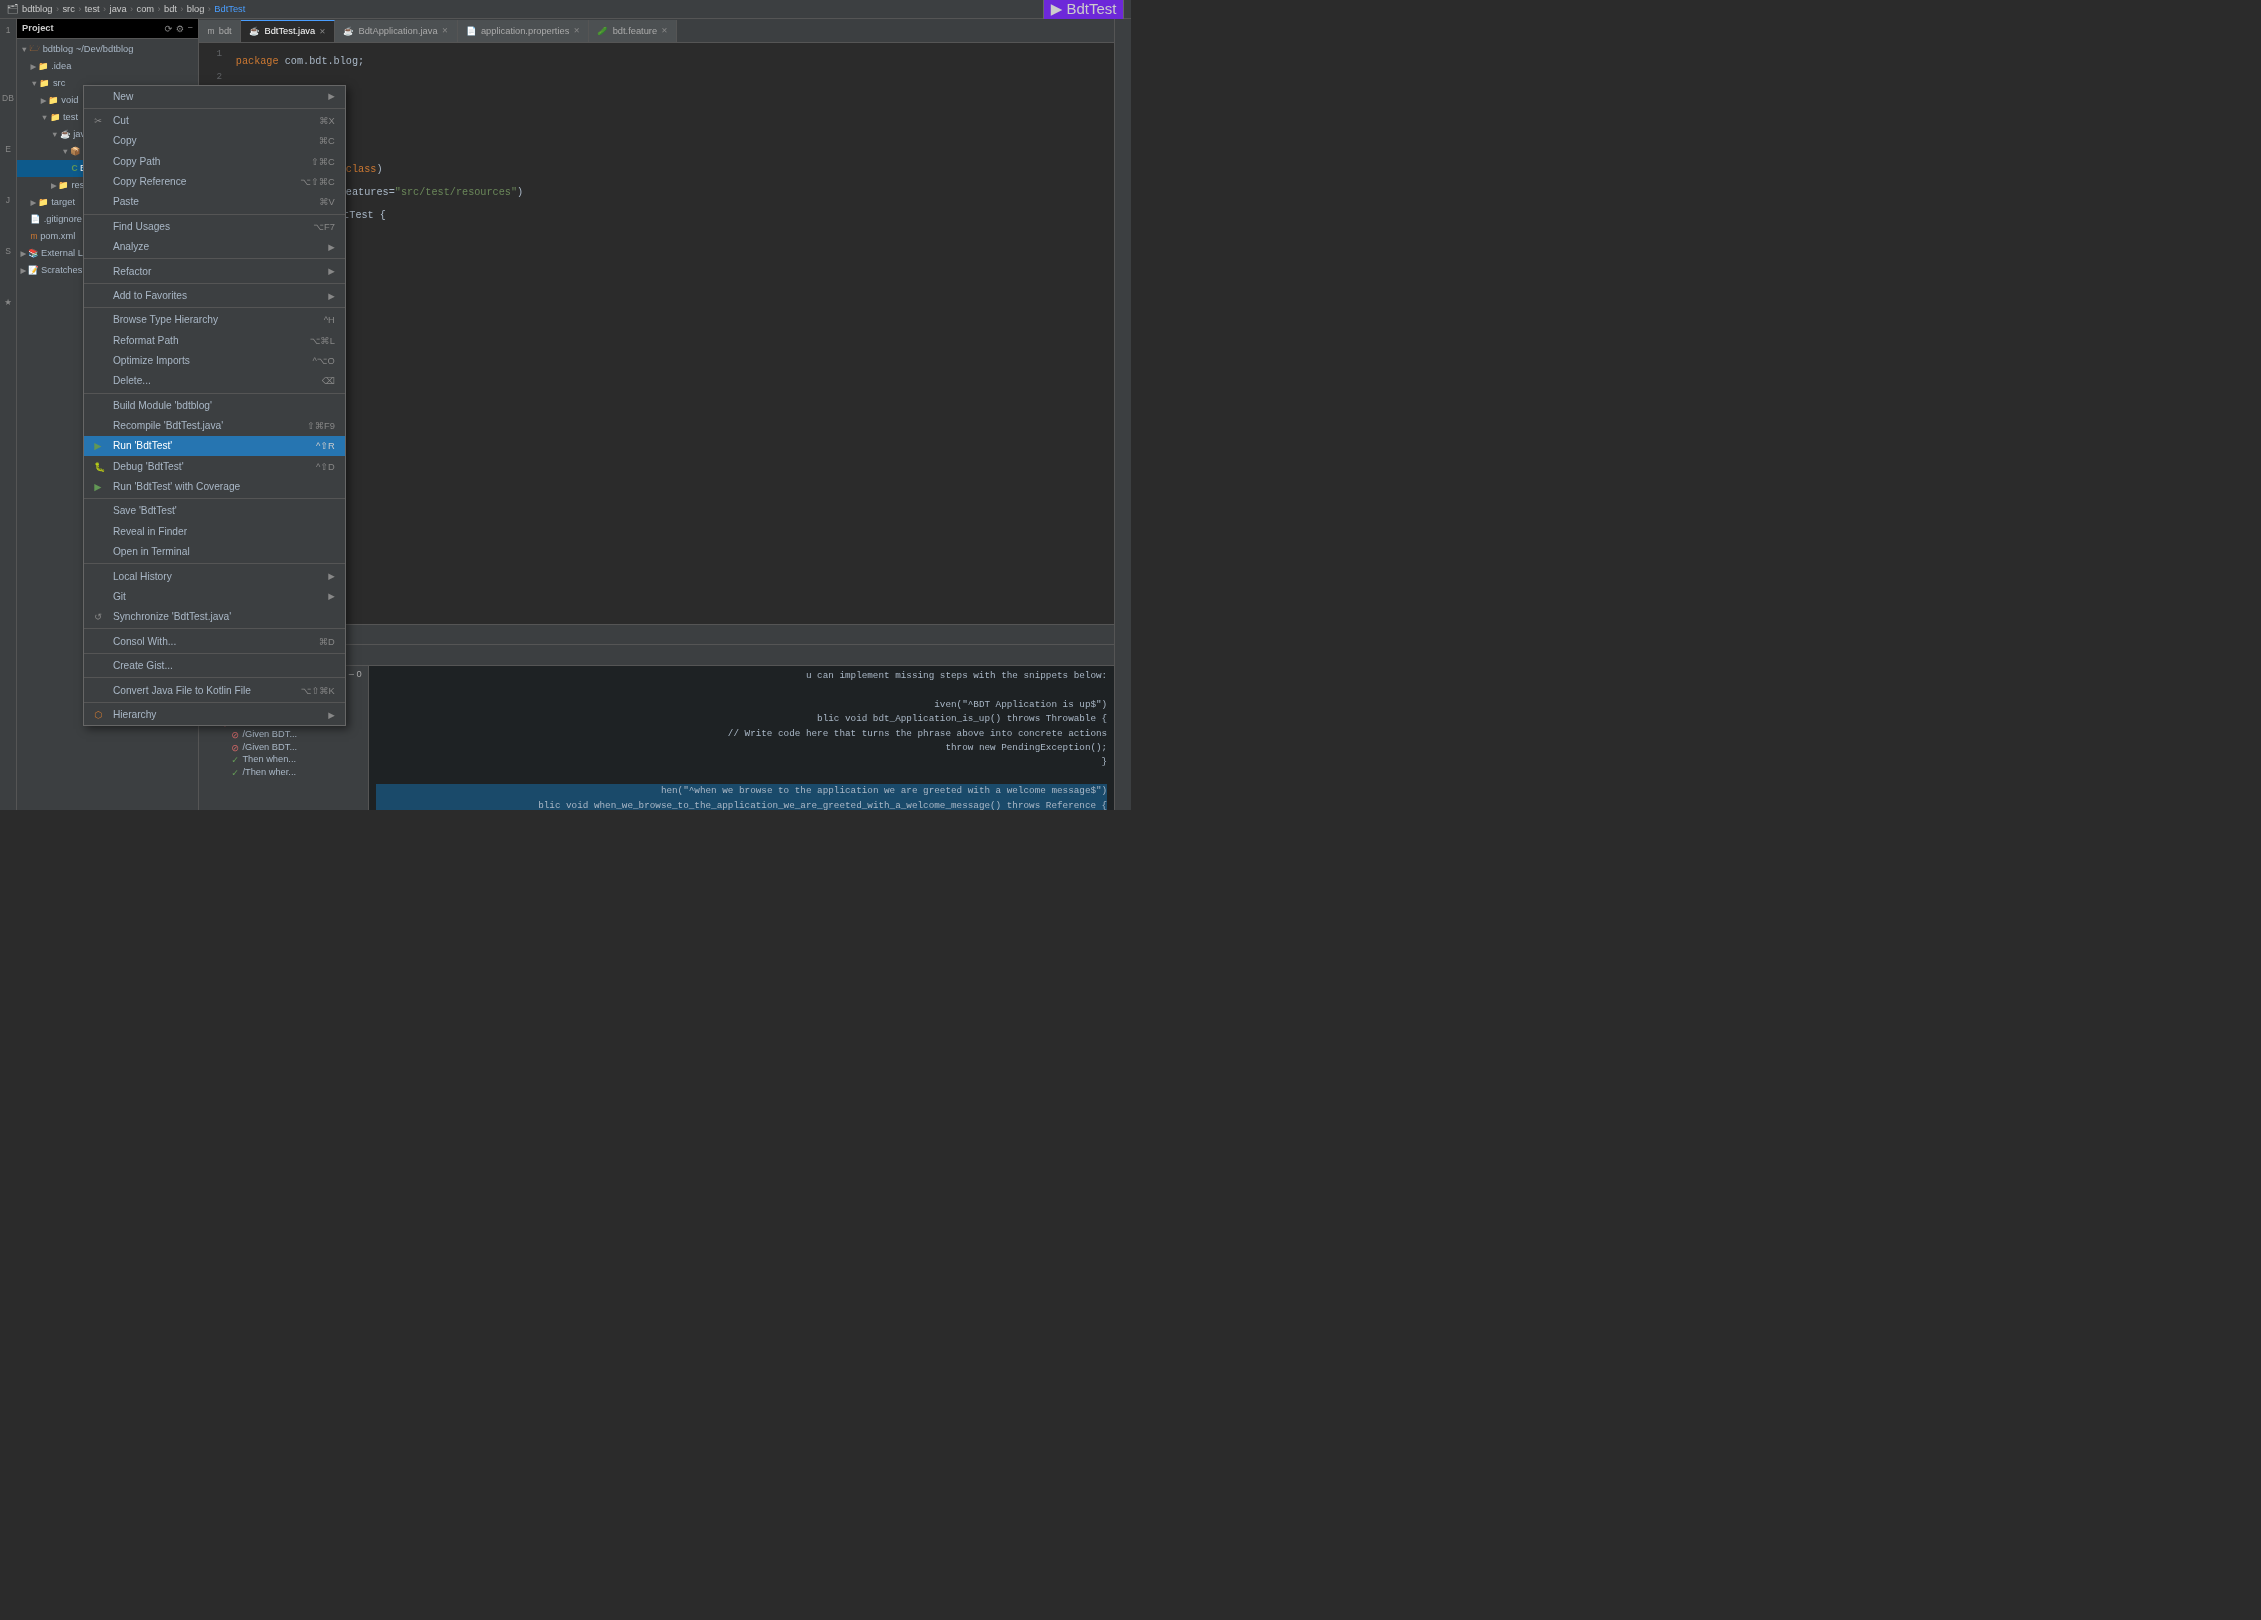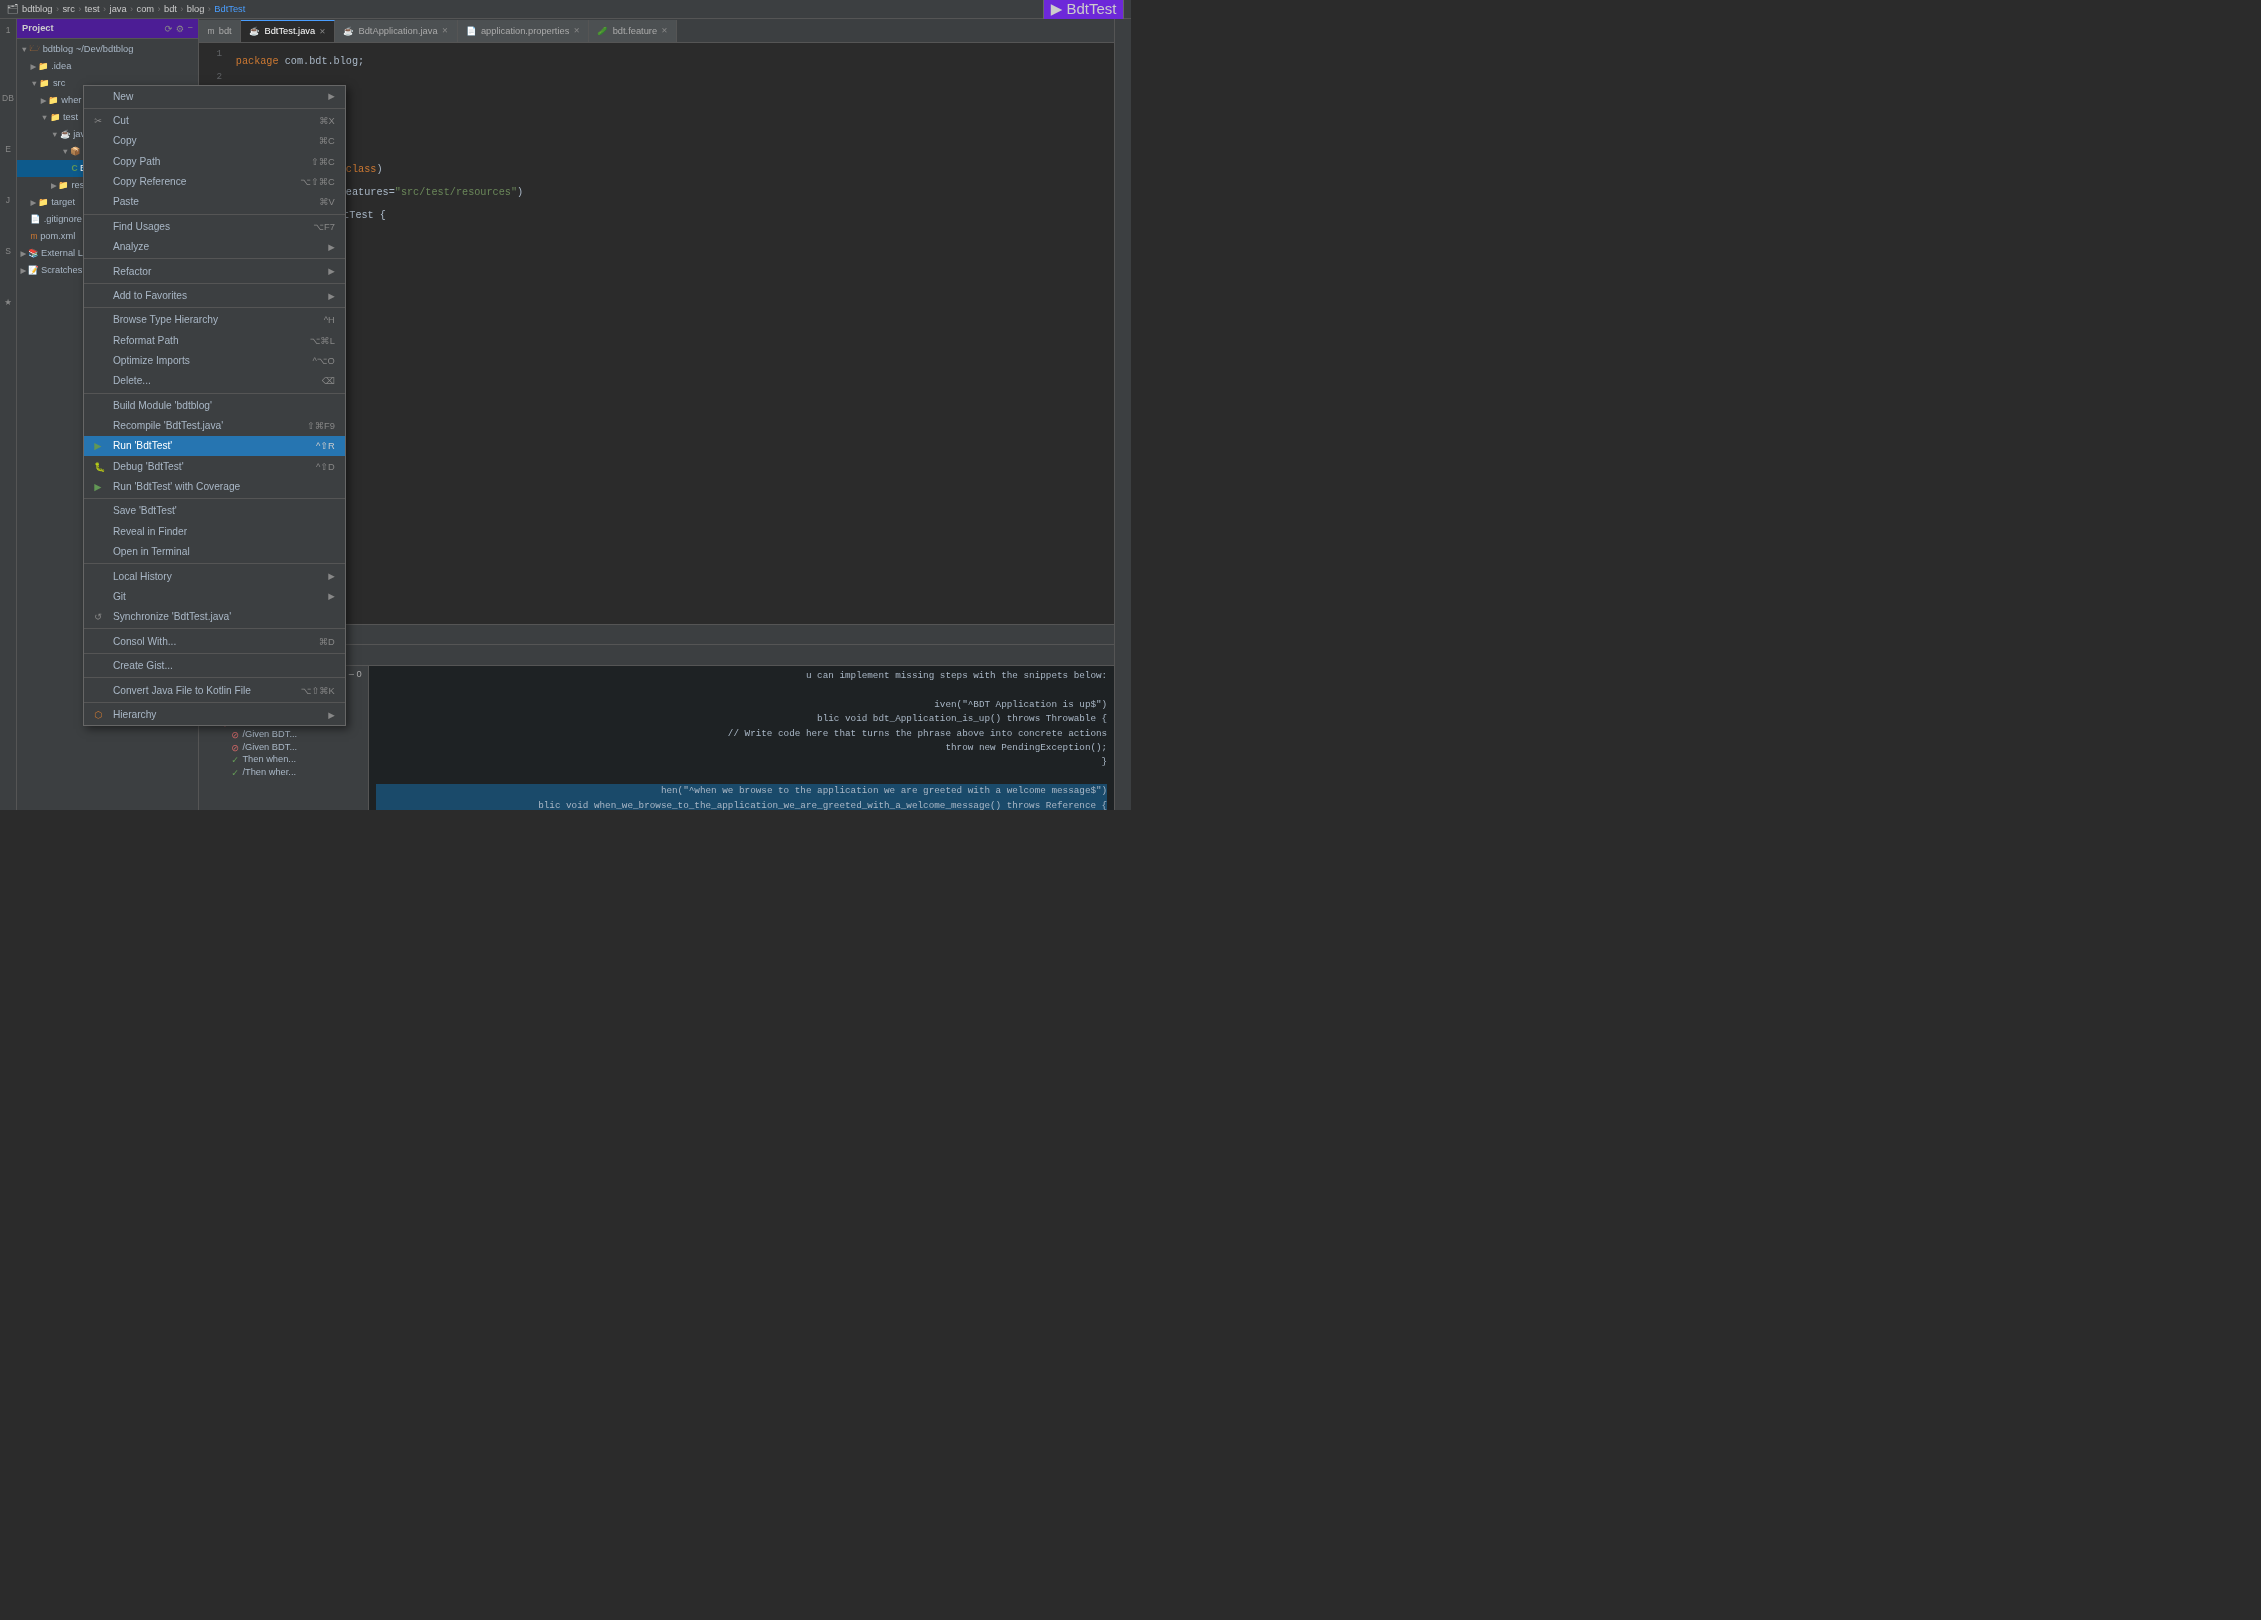--- a/index.html
+++ b/index.html
@@ -74,21 +74,21 @@
     #project-panel {
       width: 182px;
       background: #3c3f41;
       border-right: 0.8px solid #555;
       display: flex;
       flex-direction: column;
       overflow: hidden;
     }
     #project-header {
       height: 20.3px;
-      background: #4c1d95;
+      background: #000000;
       display: flex;
       align-items: center;
       padding: 0 5.1px;
       border-bottom: 0.8px solid #555;
       justify-content: space-between;
     }
     #project-header .title {
       font-size: 9.3px;
       color: #ccc;
       font-weight: bold;
@@ -365,21 +365,21 @@
       <div class="tree-item">
         <span class="indent" style="width:10.2px;display:inline-block;"></span>
         <span class="tree-arrow">▼</span>
         <span class="icon">📁</span>
         <span>src</span>
       </div>
       <div class="tree-item">
         <span class="indent" style="width:20.3px;display:inline-block;"></span>
         <span class="tree-arrow">▶</span>
         <span class="icon">📁</span>
-        <span>wher</span>
+        <span>void</span>
       </div>
       <div class="tree-item">
         <span class="indent" style="width:20.3px;display:inline-block;"></span>
         <span class="tree-arrow">▼</span>
         <span class="icon">📁</span>
         <span>test</span>
       </div>
       <div class="tree-item">
         <span class="indent" style="width:30.5px;display:inline-block;"></span>
         <span class="tree-arrow">▼</span>

